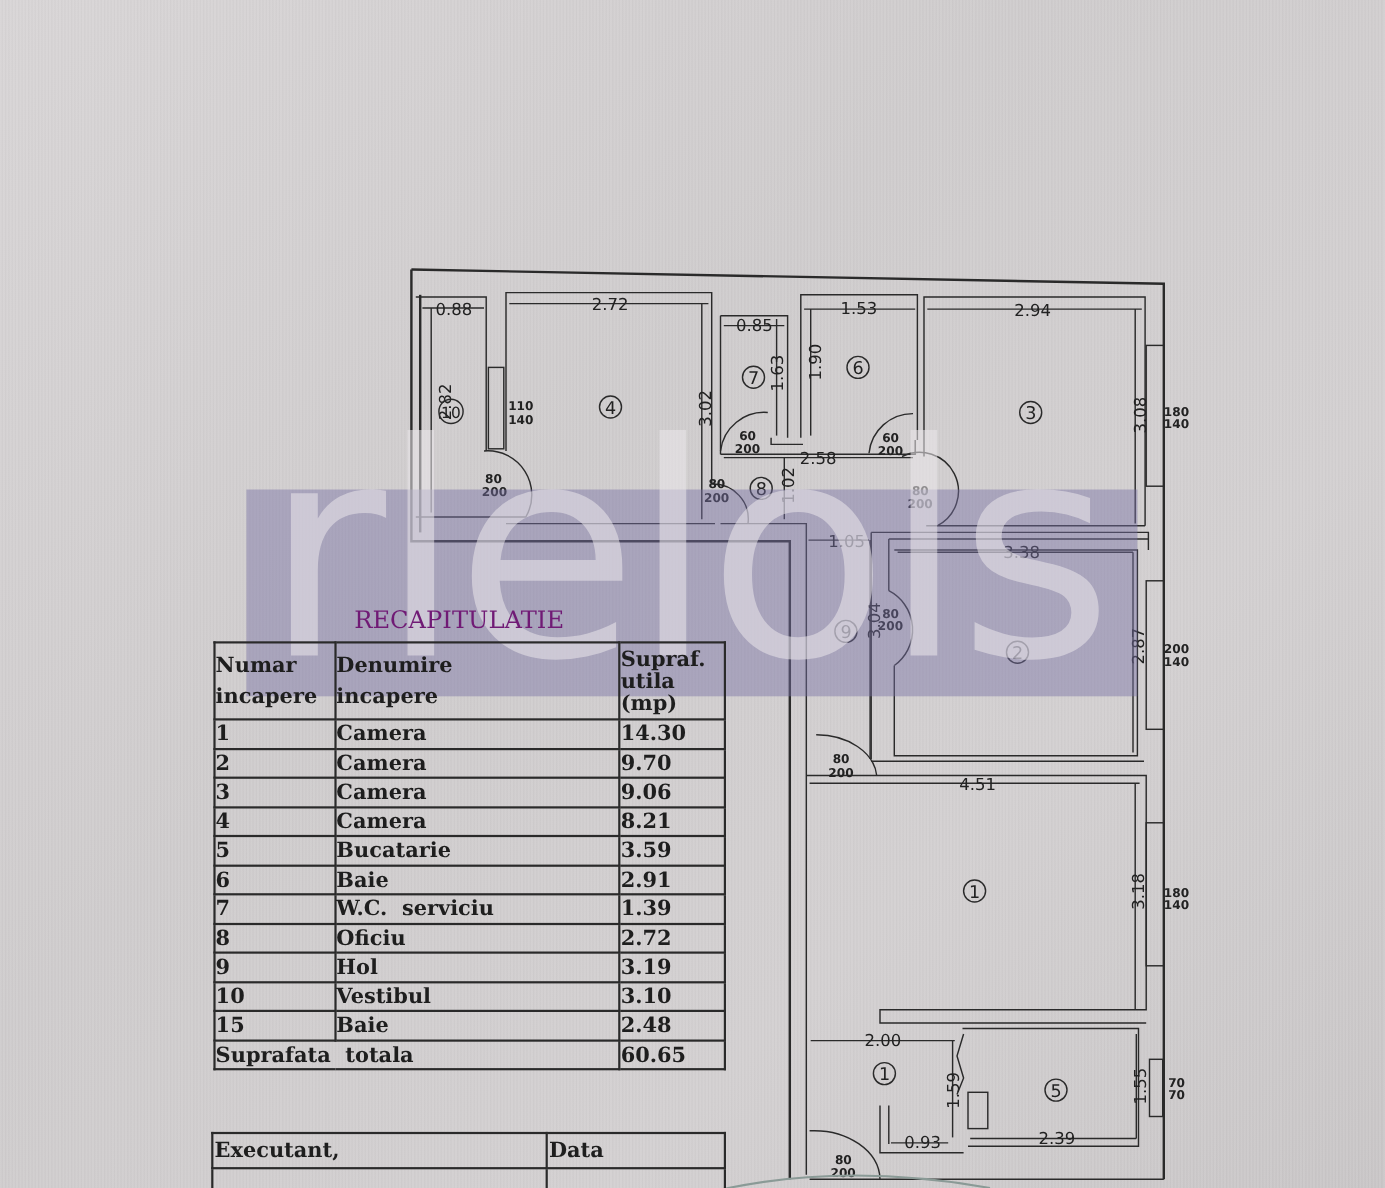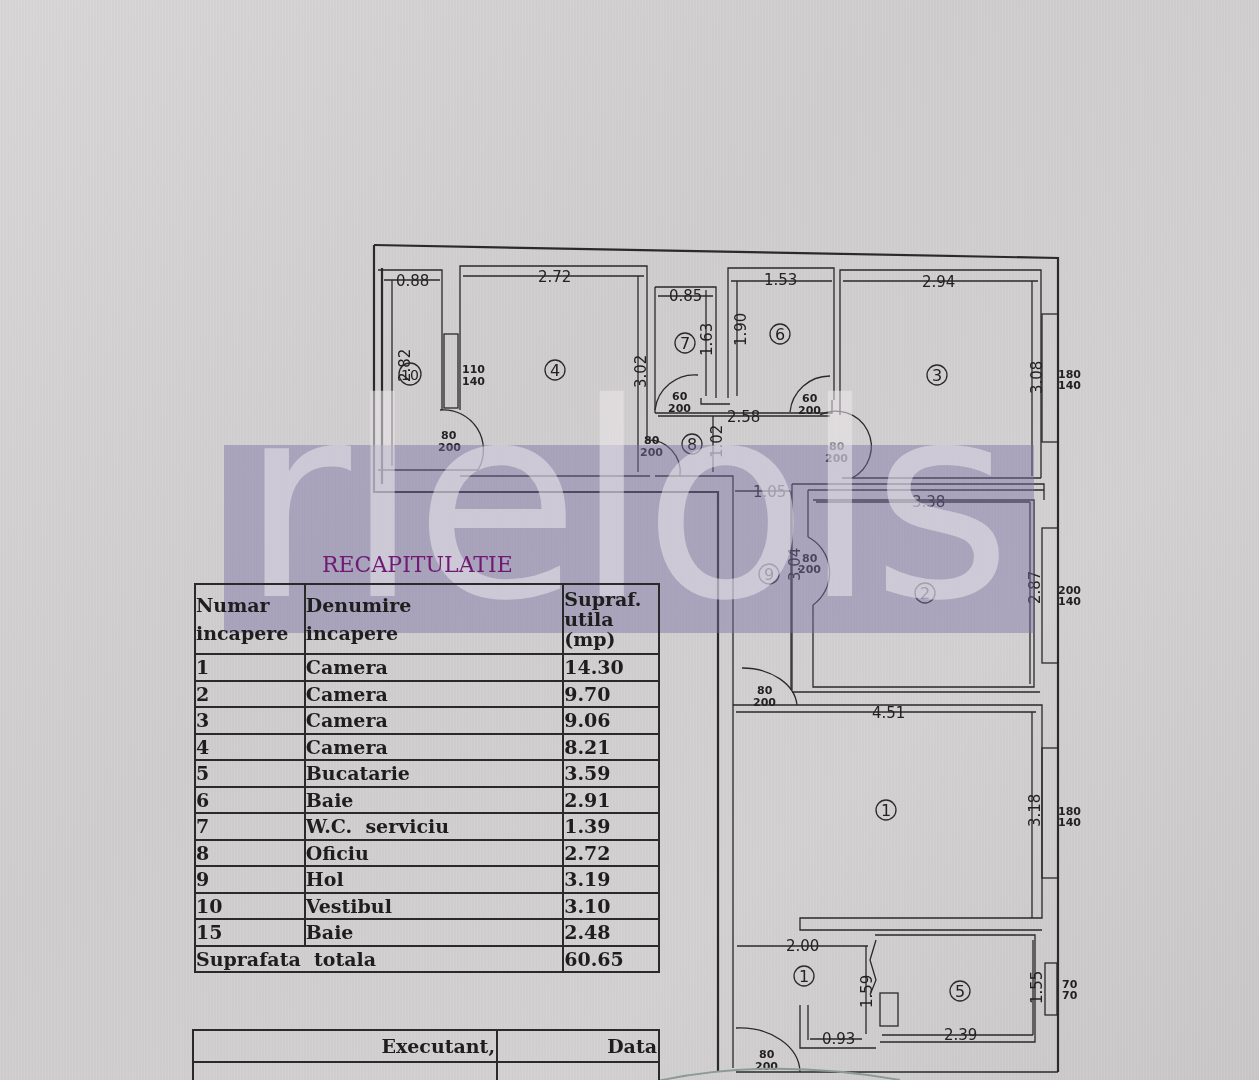--- a/index.html
+++ b/index.html
@@ -44,21 +44,21 @@
     border:2px solid #2a2a2a; text-align:left; padding:0; font-size:19px; height:24.5px;
   }
   table.recap th { font-weight:bold; line-height:28px; }
   table.recap col.c1 { width:110px; }
   table.recap col.c2 { width:260px; }
   table.recap col.c3 { width:96px; }
   table.foot {
     position:absolute; left:192px; top:1029px; width:468px; border-collapse:collapse;
     font-family:"DejaVu Serif", serif; font-weight:bold; color:#1e1e1e;
   }
-  table.foot td { border:2px solid #2a2a2a; text-align:right; font-size:19px; height:28px; }
+  table.foot td { border:2px solid #2a2a2a; text-align:left; font-size:19px; height:28px; }
 </style>
 </head>
 <body>
 
 <div class="paper-texture"></div>
 
 <svg class="plan" width="1259" height="1080">
 
   <g>
     <polyline class="wall" points="374,245 1058,258 1058,1072"></polyline>

